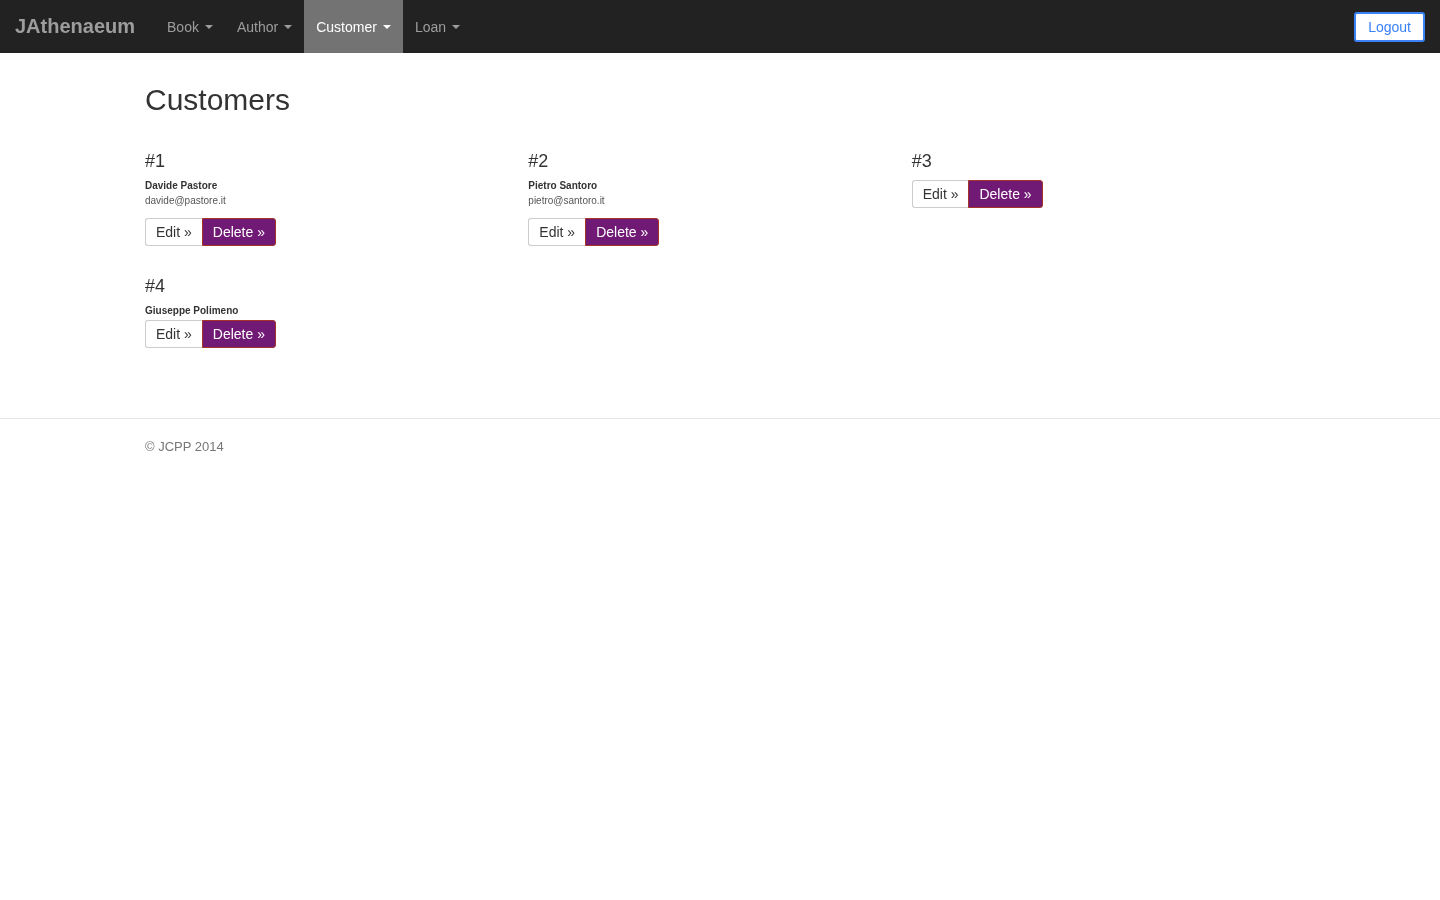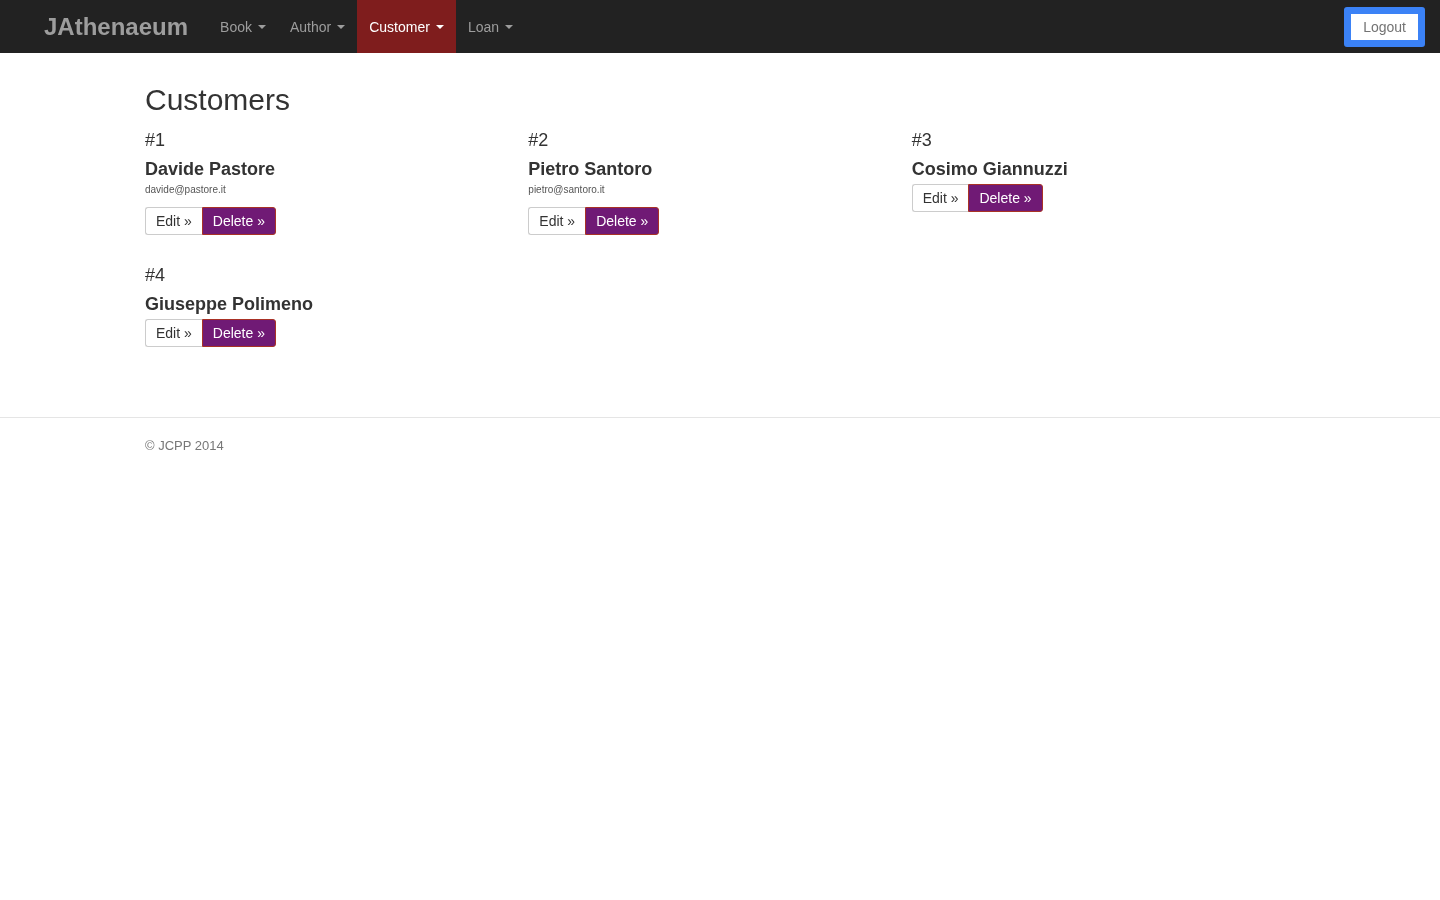--- a/index.html
+++ b/index.html
@@ -9,93 +9,92 @@
     .navbar {
       background-color: #222;
       height: 53px;
       display: flex;
       align-items: center;
       padding: 0 15px;
       justify-content: space-between;
     }
     .navbar-brand {
       color: #9d9d9d;
-      font-size: 24px;
+      font-size: 20px;
       font-weight: bold;
       text-decoration: none;
       margin-right: 20px;
-      margin-left: 29px;
     }
     .navbar-left {
       display: flex;
       align-items: center;
     }
     .nav-item {
       color: #9d9d9d;
       padding: 0 12px;
       height: 53px;
       display: flex;
       align-items: center;
       cursor: pointer;
       font-size: 14px;
       text-decoration: none;
       gap: 4px;
     }
     .nav-item.active {
-      background-color: #7f1d1d;
+      background-color: #737373;
       color: #fff;
     }
     .nav-item .caret {
       display: inline-block;
       width: 0;
       height: 0;
       border-left: 4px solid transparent;
       border-right: 4px solid transparent;
       border-top: 4px solid currentColor;
       margin-left: 2px;
     }
     .logout-btn {
       background: #fff;
-      border: 7px solid #3b82f6;
+      border: 2px solid #3b82f6;
       padding: 5px 12px;
       cursor: pointer;
       font-size: 14px;
       border-radius: 3px;
-      color: #737373;
+      color: #3b82f6;
     }
 
     
     .main-content {
       padding: 30px 145px;
     }
     .page-title {
       font-size: 30px;
       font-weight: 300;
       color: #333;
-      margin-bottom: 13px;
+      margin-bottom: 34px;
     }
 
     
     .customers-grid {
       display: grid;
       grid-template-columns: repeat(3, 1fr);
       gap: 0;
     }
     .customer-card {
       padding: 0 0 30px 0;
       padding-right: 30px;
     }
     .customer-number {
       font-size: 18px;
       font-weight: 300;
       color: #333;
       margin-bottom: 8px;
     }
     .customer-name {
-      font-size: 18px;
+      font-size: 10px;
       font-weight: bold;
       color: #333;
       margin-bottom: 4px;
     }
     .customer-email {
       font-size: 10px;
       color: #555;
       margin-bottom: 12px;
     }
     .btn-group {
@@ -174,21 +173,20 @@
       <div class="customer-number">#2</div>
       <div class="customer-name">Pietro Santoro</div>
       <div class="customer-email">pietro@santoro.it</div>
       <div class="btn-group">
         <button class="btn-edit">Edit »</button>
         <button class="btn-delete">Delete »</button>
       </div>
     </div>
       <div class="customer-card">
       <div class="customer-number">#3</div>
-      <div class="customer-name">Cosimo Giannuzzi</div>
       <div class="btn-group">
         <button class="btn-edit">Edit »</button>
         <button class="btn-delete">Delete »</button>
       </div>
     </div>
       <div class="customer-card">
       <div class="customer-number">#4</div>
       <div class="customer-name">Giuseppe Polimeno</div>
       <div class="btn-group">
         <button class="btn-edit">Edit »</button>

